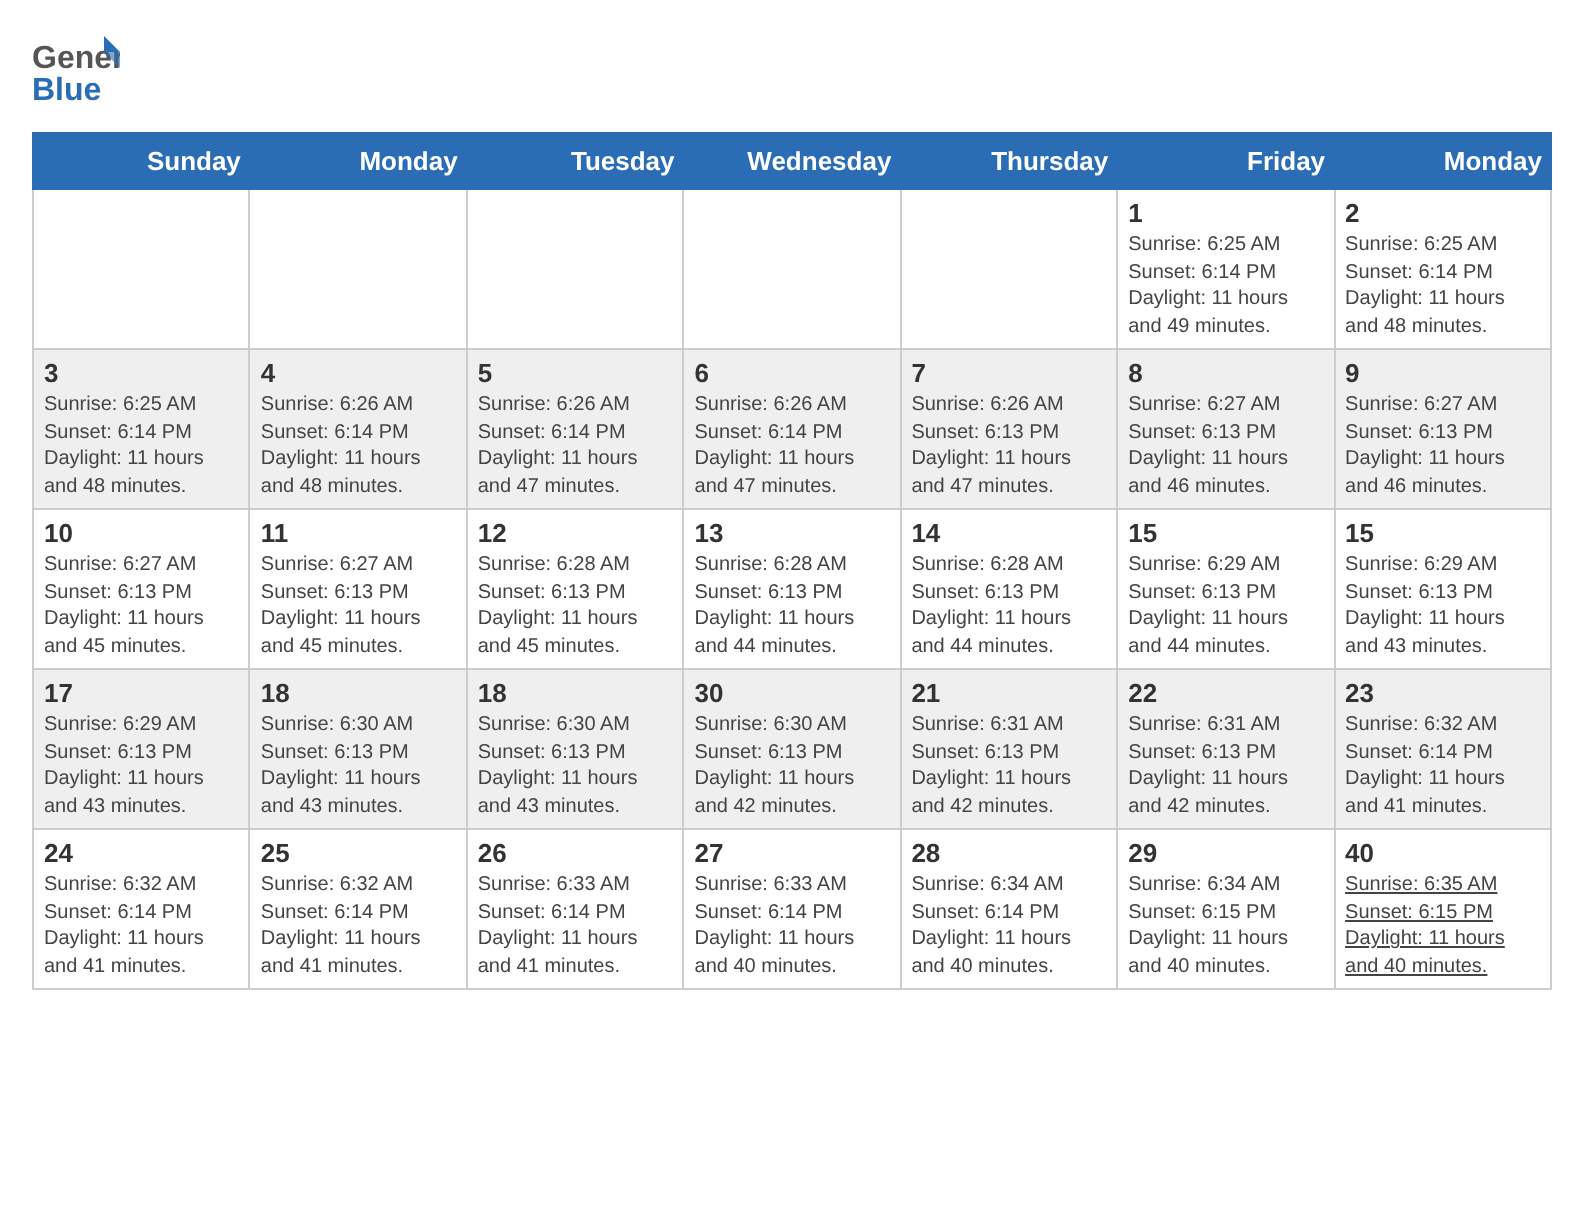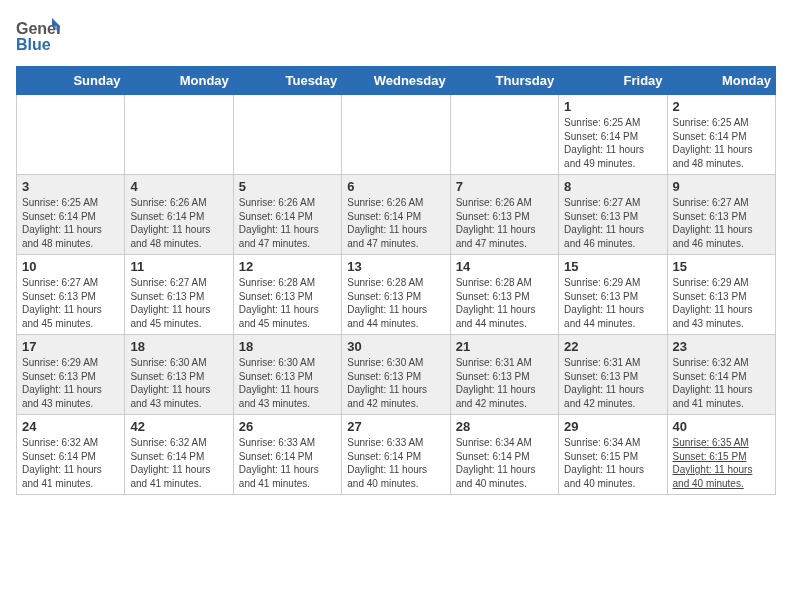--- a/index.html
+++ b/index.html
@@ -204,21 +204,21 @@
           </td>
         </tr>
         <tr>
           <td>
             <span class="day-num">24</span>
             <div class="day-info" style="white-space: pre-line;">Sunrise: 6:32 AM
 Sunset: 6:14 PM
 Daylight: 11 hours and 41 minutes.</div>
           </td>
           <td>
-            <span class="day-num">42</span>
+            <span class="day-num">25</span>
             <div class="day-info" style="white-space: pre-line;">Sunrise: 6:32 AM
 Sunset: 6:14 PM
 Daylight: 11 hours and 41 minutes.</div>
           </td>
           <td>
             <span class="day-num">26</span>
             <div class="day-info" style="white-space: pre-line;">Sunrise: 6:33 AM
 Sunset: 6:14 PM
 Daylight: 11 hours and 41 minutes.</div>
           </td>

